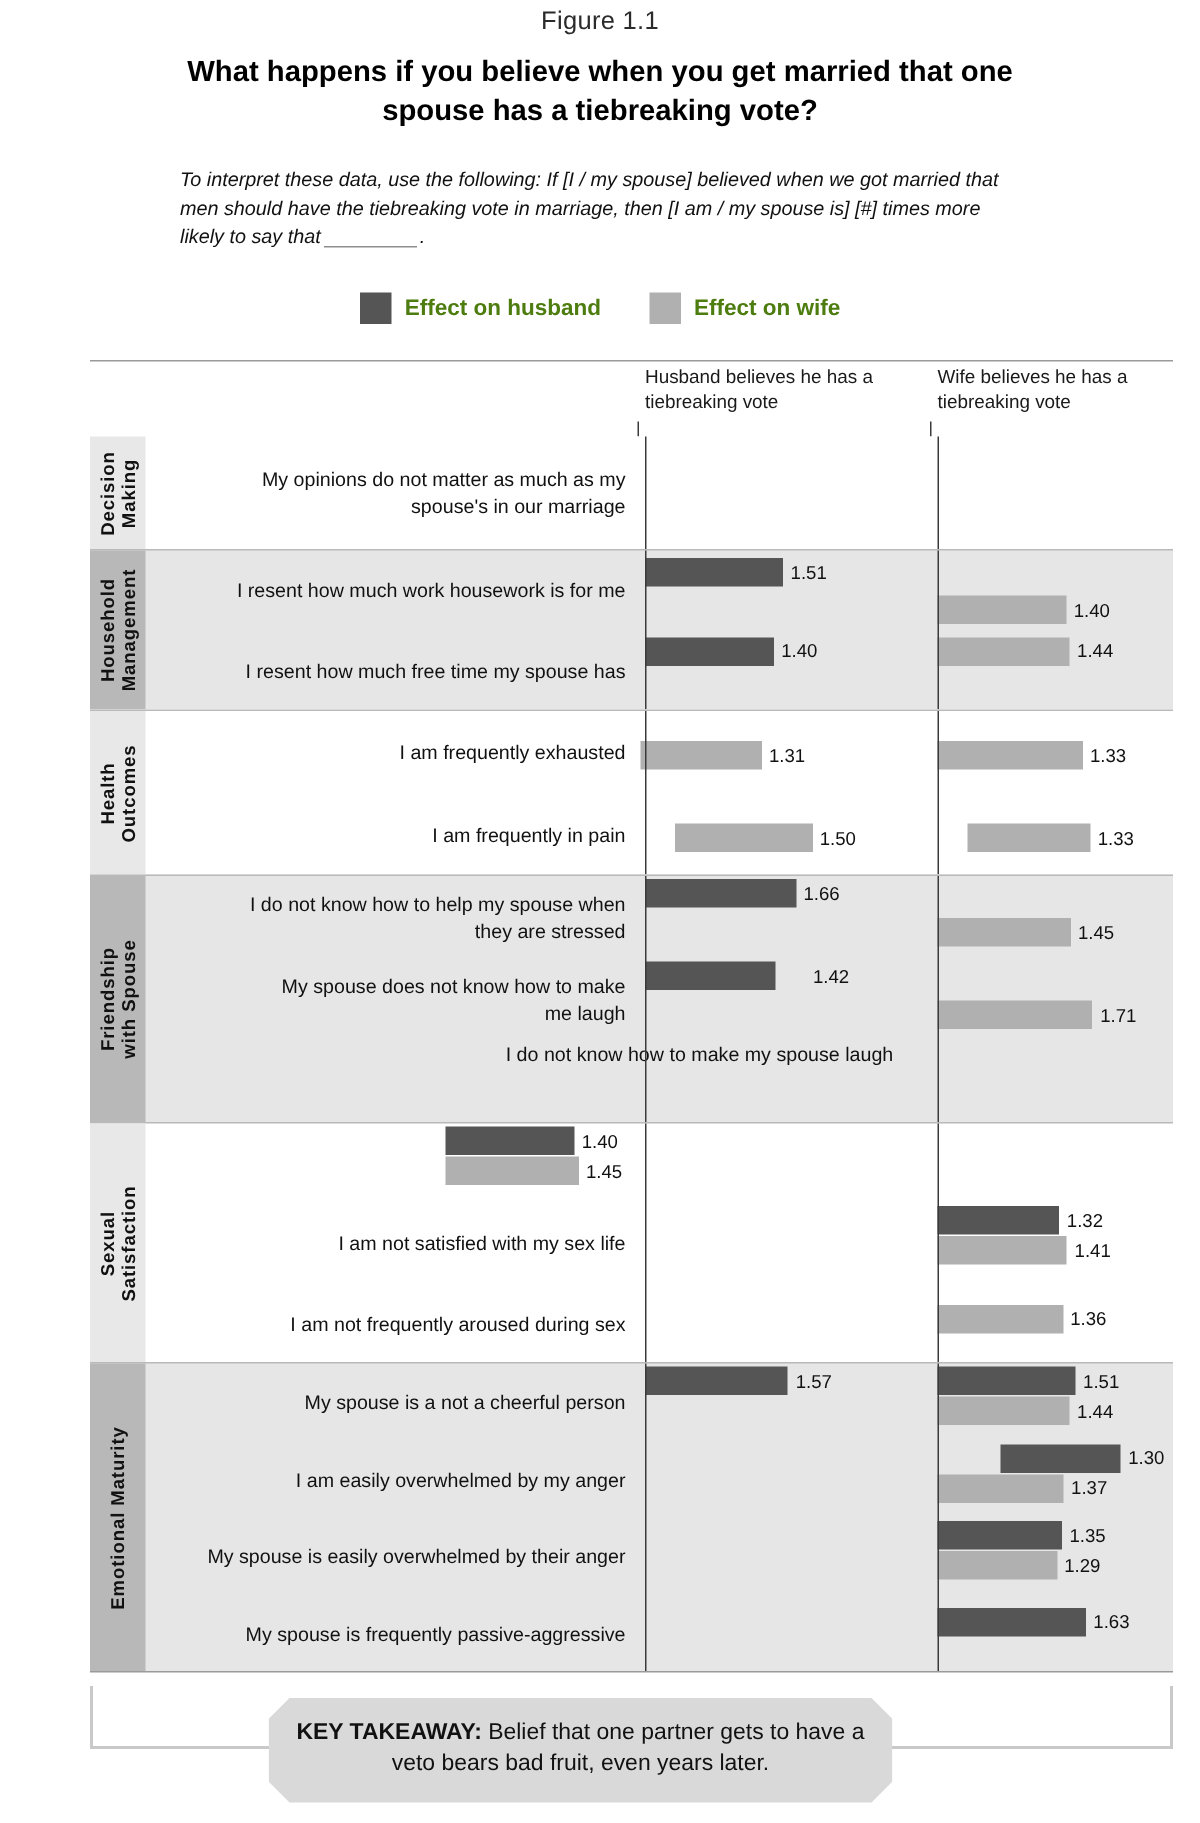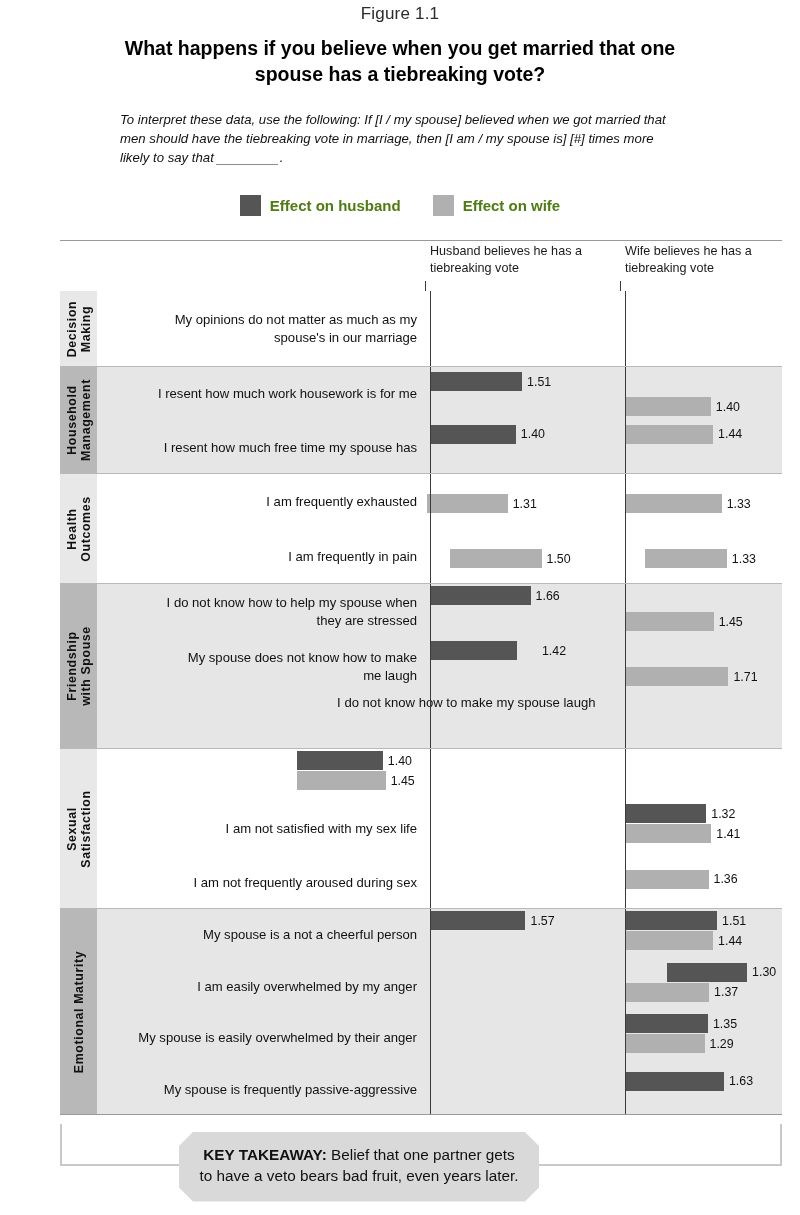--- a/index.html
+++ b/index.html
@@ -170,21 +170,21 @@
     position: absolute;
     left: 60px; top: 6px;
     width: 722px; height: 42px;
     border-left: 2px solid #c9c9c9;
     border-right: 2px solid #c9c9c9;
     border-bottom: 2px solid #c9c9c9;
   }
   .takeaway {
     position: absolute;
     left: 179px; top: 14px;
-    width: 360px;
+    width: 416px;
     padding: 13px 18px 15px 18px;
     background: #d9d9d9;
     text-align: center;
     font-size: 15.3px;
     line-height: 1.36;
     color: #111;
     clip-path: polygon(14px 0, calc(100% - 14px) 0, 100% 14px, 100% calc(100% - 14px),
                        calc(100% - 14px) 100%, 14px 100%, 0 calc(100% - 14px), 0 14px);
   }
   .takeaway b { font-weight: bold; }

